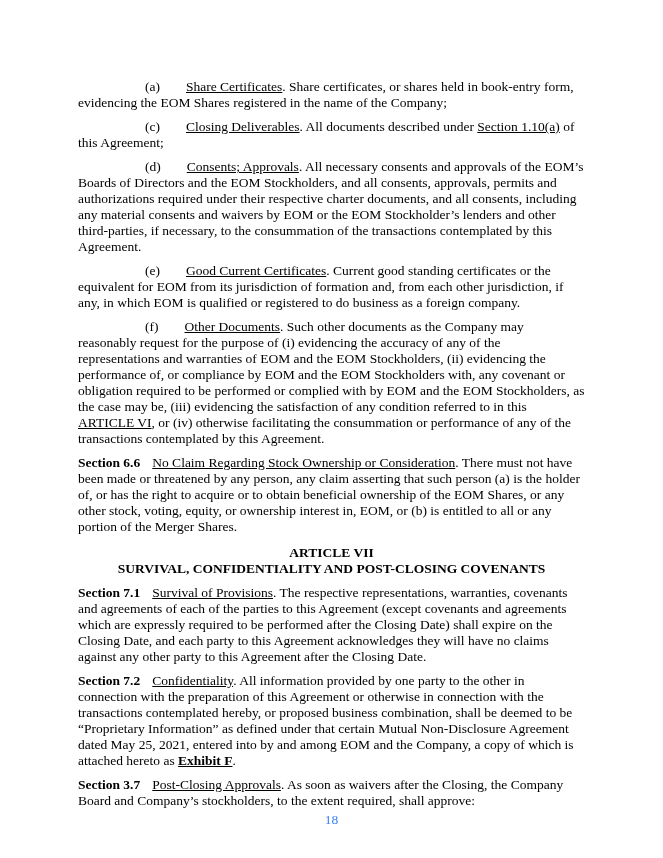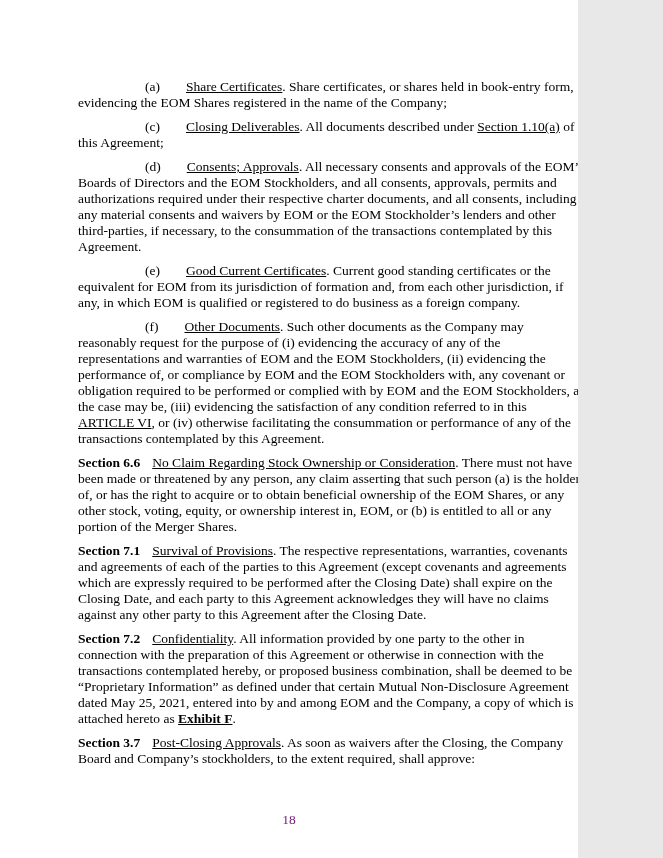--- a/index.html
+++ b/index.html
@@ -2,21 +2,21 @@
 <html><head>
 <meta charset="utf-8">
 <style>
   html, body {
     margin: 0;
     padding: 0;
     background: #e8e8e8;
   }
   .page {
     position: relative;
-    width: 578px;
+    width: 663px;
     height: 858px;
     margin: 0;
     background: #ffffff;
     font-family: "Liberation Serif", serif;
     font-size: 13.5px;
     line-height: 16px;
     color: #000000;
     overflow: hidden;
   }
   .content {
@@ -52,32 +52,33 @@
   .b { font-weight: bold; margin-top: 24px; }
   .u { text-decoration: underline; }
   .page-number {
     position: absolute;
     left: 0;
     right: 0;
     top: 812px;
     text-align: center;
     font-family: "Liberation Serif", serif;
     font-size: 13.5px;
-    color: #701a75;
+    color: #3b82f6;
   }
 </style>
 </head>
 <body>
 
 <div class="page">
   <div class="content">
       <p class="para lettered"><span>(a)</span><span class="tab-letter"></span><span class="u">Share Certificates</span><span>. Share certificates, or shares held in book-entry form, evidencing the EOM Shares registered in the name of the Company;</span></p>
       <p class="para lettered"><span>(c)</span><span class="tab-letter"></span><span class="u">Closing Deliverables</span><span>. All documents described under </span><span class="u">Section 1.10(a)</span><span> of this Agreement;</span></p>
       <p class="para lettered"><span>(d)</span><span class="tab-letter"></span><span class="u">Consents; Approvals</span><span>. All necessary consents and approvals of the EOM’s Boards of Directors and the EOM Stockholders, and all consents, approvals, permits and authorizations required under their respective charter documents, and all consents, including any material consents and waivers by EOM or the EOM Stockholder’s lenders and other third-parties, if necessary, to the consummation of the transactions contemplated by this Agreement.</span></p>
       <p class="para lettered"><span>(e)</span><span class="tab-letter"></span><span class="u">Good Current Certificates</span><span>. Current good standing certificates or the equivalent for EOM from its jurisdiction of formation and, from each other jurisdiction, if any, in which EOM is qualified or registered to do business as a foreign company.</span></p>
       <p class="para lettered"><span>(f)</span><span class="tab-letter"></span><span class="u">Other Documents</span><span>. Such other documents as the Company may reasonably request for the purpose of (i) evidencing the accuracy of any of the representations and warranties of EOM and the EOM Stockholders, (ii) evidencing the performance of, or compliance by EOM and the EOM Stockholders with, any covenant or obligation required to be performed or complied with by EOM and the EOM Stockholders, as the case may be, (iii) evidencing the satisfaction of any condition referred to in this </span><span class="u">ARTICLE VI</span><span>, or (iv) otherwise facilitating the consummation or performance of any of the transactions contemplated by this Agreement.</span></p>
       <p class="para section"><span class="b">Section 6.6</span><span class="tab-section"></span><span class="u">No Claim Regarding Stock Ownership or Consideration</span><span>. There must not have been made or threatened by any person, any claim asserting that such person (a) is the holder of, or has the right to acquire or to obtain beneficial ownership of the EOM Shares, or any other stock, voting, equity, or ownership interest in, EOM, or (b) is entitled to all or any portion of the Merger Shares.</span></p>
+      <p class="para center"><span class="b">ARTICLE VII</span><br><span class="b">SURVIVAL, CONFIDENTIALITY AND POST-CLOSING COVENANTS</span></p>
       <p class="para section"><span class="b">Section 7.1</span><span class="tab-section"></span><span class="u">Survival of Provisions</span><span>. The respective representations, warranties, covenants and agreements of each of the parties to this Agreement (except covenants and agreements which are expressly required to be performed after the Closing Date) shall expire on the Closing Date, and each party to this Agreement acknowledges they will have no claims against any other party to this Agreement after the Closing Date.</span></p>
       <p class="para section"><span class="b">Section 7.2</span><span class="tab-section"></span><span class="u">Confidentiality</span><span>. All information provided by one party to the other in connection with the preparation of this Agreement or otherwise in connection with the transactions contemplated hereby, or proposed business combination, shall be deemed to be “Proprietary Information” as defined under that certain Mutual Non-Disclosure Agreement dated May 25, 2021, entered into by and among EOM and the Company, a copy of which is attached hereto as </span><span class="b u">Exhibit F</span><span>.</span></p>
       <p class="para section"><span class="b">Section 3.7</span><span class="tab-section"></span><span class="u">Post-Closing Approvals</span><span>. As soon as waivers after the Closing, the Company Board and Company’s stockholders, to the extent required, shall approve:</span></p>
     </div>
   <div class="page-number">18</div>
 </div>
 
 </body></html>

